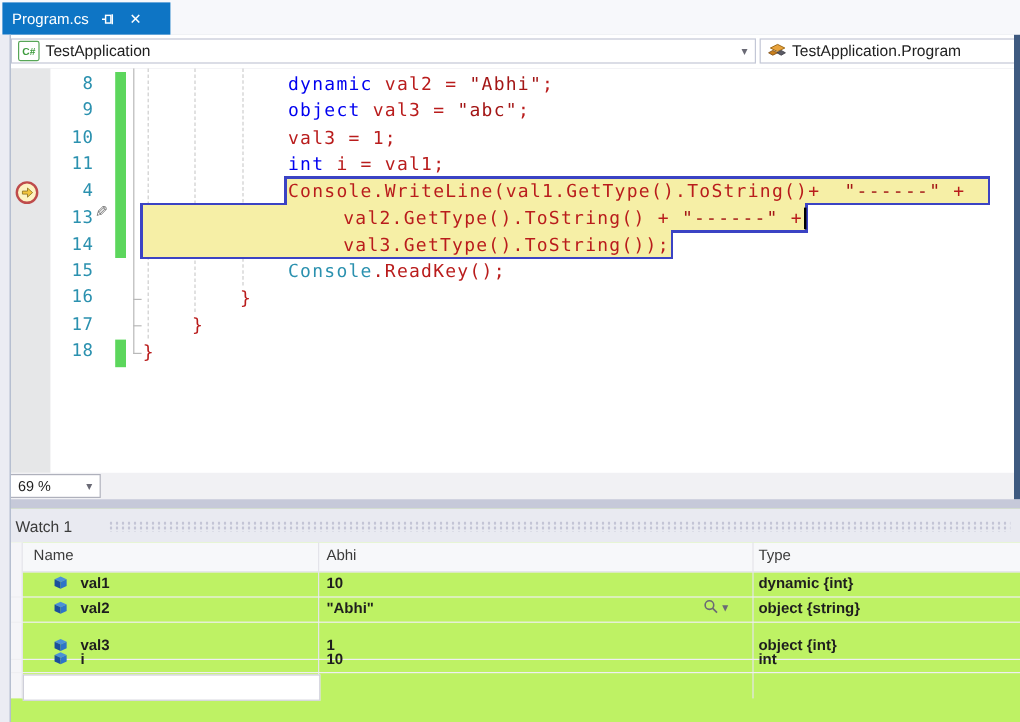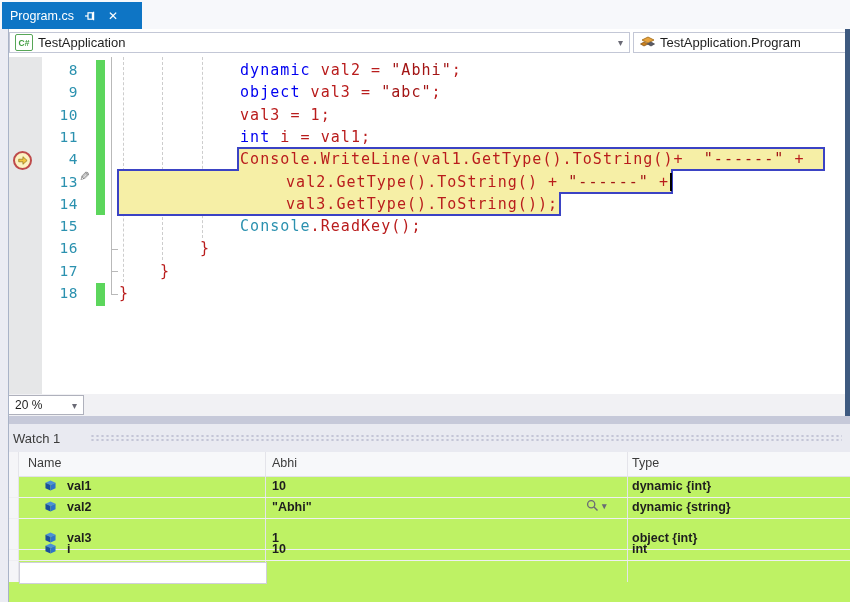--- a/index.html
+++ b/index.html
@@ -158,21 +158,21 @@
       <svg width="11" height="11" viewBox="0 0 13 13">
           <path d="M2 5 h5 v-3 l5 4.5 -5 4.5 v-3 h-5 z" fill="#F2C53D" stroke="#8A6D1B" stroke-width="0.8"></path>
         </svg>
     </div>
     <div id="pencil">✎</div>
     <div id="caret"></div>
   </div>
 
   <div id="zoomrow">
     <div id="zoombox">
-      <span>20 %</span>
+      <span>69 %</span>
       <span class="arrow">▾</span>
     </div>
   </div>
 
   <div id="splitter"></div>
 
   <div id="watch">
     <div id="watch-title">
       <span>Watch 1</span>
       <span id="watch-dots"></span>
@@ -205,21 +205,21 @@
               <polygon points="0.5,3 6,5.5 6,11.5 0.5,9" fill="#1A4F9C"></polygon>
               <polygon points="11.5,3 6,5.5 6,11.5 11.5,9" fill="#2E74C8"></polygon>
             </svg>
           </span>
           <span class="w-name">val2</span>
           <span class="w-value">"Abhi"</span>
           <span class="w-mag"><svg width="13" height="13" viewBox="0 0 13 13">
               <circle cx="5.2" cy="5.2" r="3.6" fill="none" stroke="#6A6A75" stroke-width="1.3"></circle>
               <path d="M8 8 L11.5 11.5" stroke="#6A6A75" stroke-width="1.4"></path>
             </svg>▾</span>
-          <span class="w-type">dynamic {string}</span>
+          <span class="w-type">object {string}</span>
         </div>
         <div class="w-row" style="top: 104px;">
           <span class="w-icon">
             <svg width="11" height="11" viewBox="0 0 12 12">
               <polygon points="6,0.5 11.5,3 6,5.5 0.5,3" fill="#4A90D9"></polygon>
               <polygon points="0.5,3 6,5.5 6,11.5 0.5,9" fill="#1A4F9C"></polygon>
               <polygon points="11.5,3 6,5.5 6,11.5 11.5,9" fill="#2E74C8"></polygon>
             </svg>
           </span>
           <span class="w-name">val3</span>

